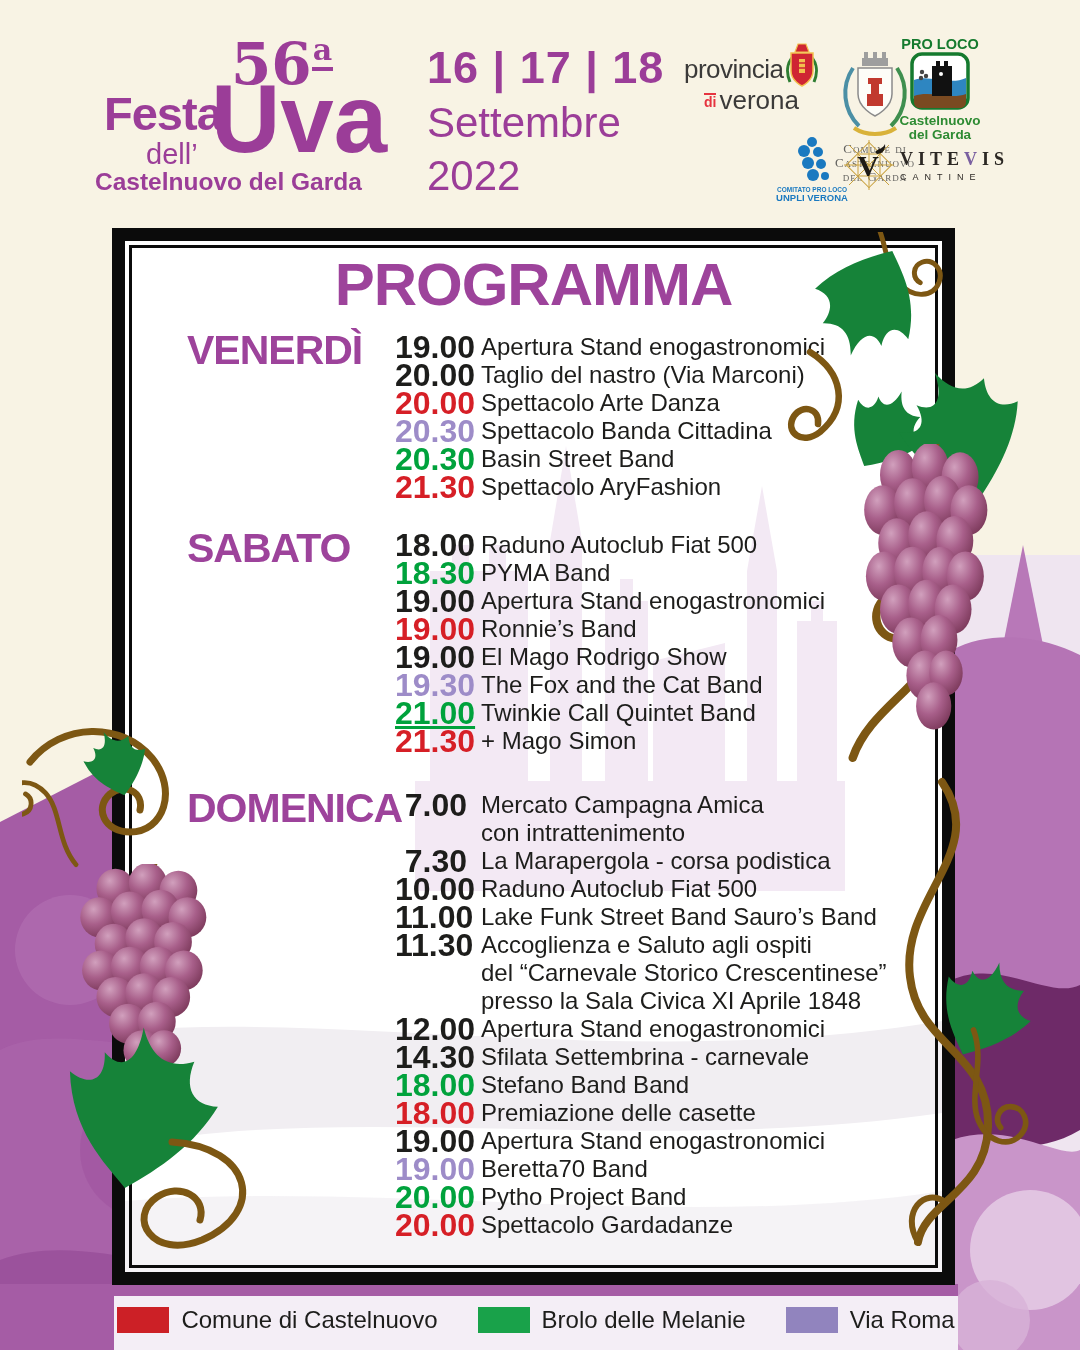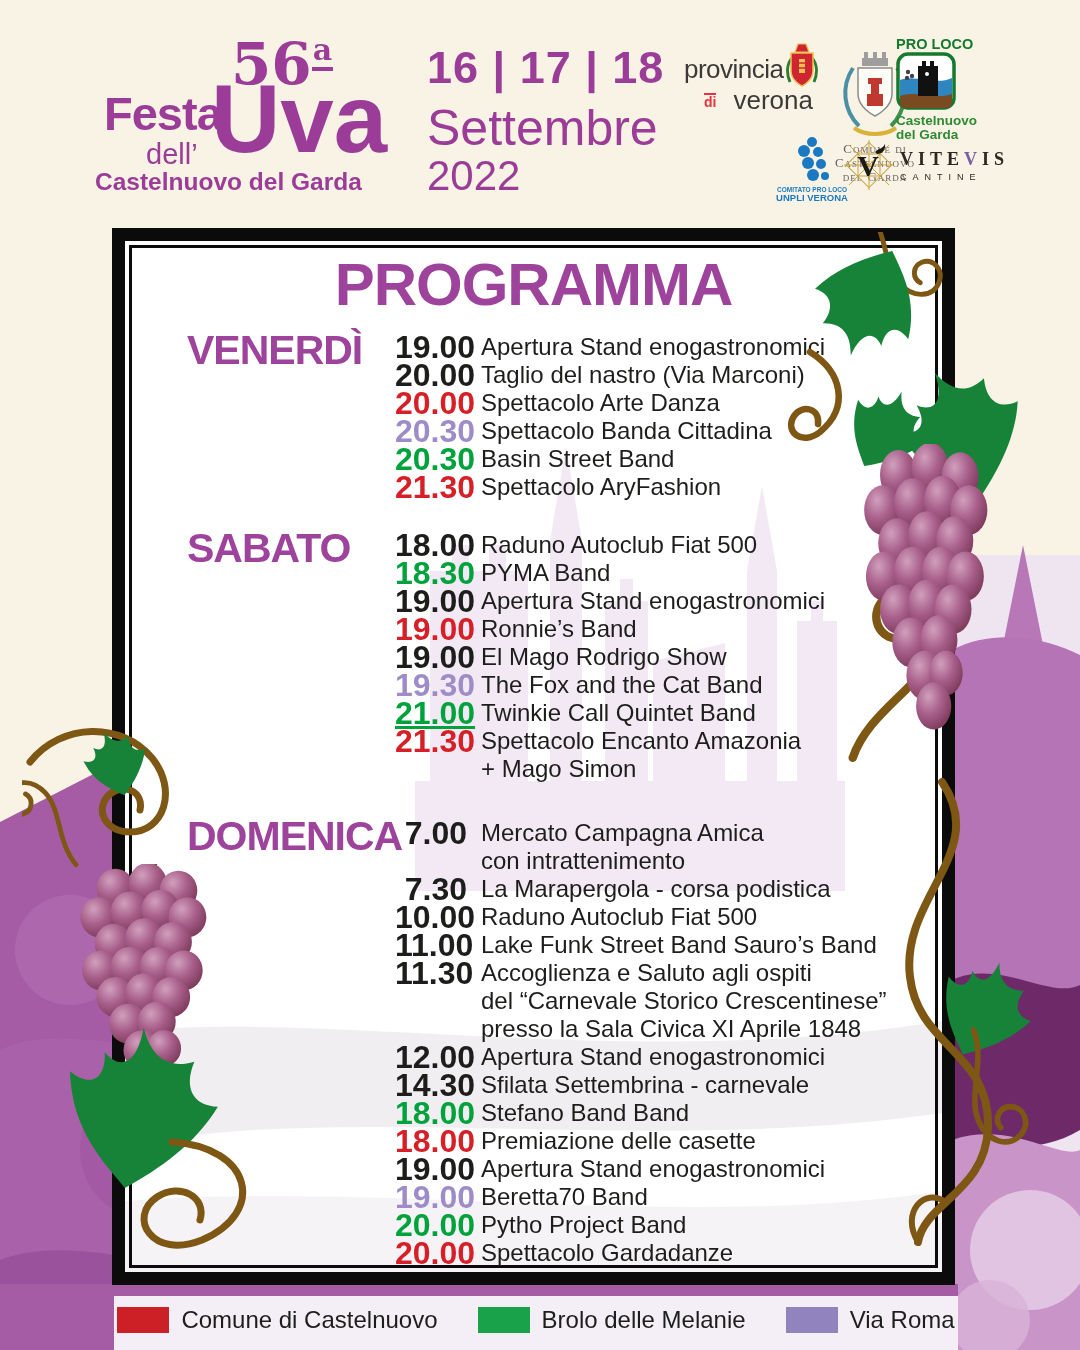--- a/index.html
+++ b/index.html
@@ -13,34 +13,34 @@
 
   
   .hdr span, .hdr div{color:#9b3d98;}
   .h-edition{position:absolute;left:231px;top:30px;font-family:"DejaVu Serif",serif;font-size:58px;font-weight:700;z-index:2;}
   .h-edition .sup{font-size:30px;position:relative;top:-24px;border-bottom:4px solid #9b3d98;padding:0 1px;}
   .h-festa{position:absolute;left:104px;top:86px;font-size:47px;font-weight:700;letter-spacing:-1px;z-index:2;}
   .h-uva{position:absolute;left:211px;top:66px;font-family:Liberation Sans, sans-serif;font-size:96px;font-weight:700;line-height:1.1;z-index:2;}
   .h-dell{position:absolute;left:146px;top:138px;font-size:29px;font-weight:400;z-index:2;}
   .h-place{position:absolute;left:95px;top:168px;font-size:24.5px;font-weight:700;z-index:2;}
   .h-dates{position:absolute;left:427px;top:42px;font-size:45px;font-weight:800;letter-spacing:1px;z-index:2;}
-  .h-month{position:absolute;left:427px;top:99px;font-size:50px;font-weight:500;z-index:2;}
+  .h-month{position:absolute;left:427px;top:99px;font-size:42px;font-weight:500;z-index:2;}
   .h-year{position:absolute;left:427px;top:152px;font-size:42px;font-weight:500;z-index:2;}
 
   
   .logo{position:absolute;z-index:2;}
   .logo-provincia{left:684px;top:54px;width:140px;}
   .lp-line1{font-size:26px;color:#3b3a39;font-weight:500;letter-spacing:-0.5px;}
-  .lp-row{margin-left:20px;display:flex;align-items:center;gap:17px;}
+  .lp-row{margin-left:20px;display:flex;align-items:center;gap:3px;}
   .lp-di{color:#e6333f;font-weight:700;font-size:14px;border-top:2.5px solid #e6333f;line-height:1;}
   .lp-line2{font-size:26px;color:#3b3a39;font-weight:500;}
   .lp-crest{position:absolute;left:102px;top:-16px;}
   .logo-comune{left:818px;top:46px;width:114px;text-align:center;}
   .lc-text{font-family:"Liberation Serif",serif;font-variant:small-caps;font-size:13px;line-height:14px;color:#63625f;letter-spacing:1px;}
-  .logo-proloco{left:896px;top:36px;width:88px;text-align:left;}
+  .logo-proloco{left:896px;top:36px;width:88px;text-align:center;}
   .plo-title{font-size:14.5px;font-weight:800;color:#157a2e;}
   .plo-sub{font-size:13.5px;font-weight:800;color:#2e8b33;line-height:14px;}
   .logo-unpli{left:776px;top:136px;width:72px;text-align:center;}
   .lu-l1{font-size:6.5px;font-weight:700;color:#1a79c0;line-height:7px;}
   .lu-l2{font-size:9.5px;font-weight:800;color:#1a79c0;line-height:10px;}
   .logo-vitevis{left:844px;top:140px;display:flex;align-items:center;gap:6px;}
   .lv-name{font-family:"Liberation Serif",serif;font-size:18px;letter-spacing:5px;color:#2c2824;font-weight:600;}
   .lv-name .v2{color:#7a5fa0;}
   .lv-sub{font-size:9px;letter-spacing:6px;color:#2c2824;margin-top:2px;}
 
@@ -331,21 +331,20 @@
   </div>
             <div class="event-row" data-name="event-row">
     <span class="time" data-name="event-time" style="color: rgb(0, 162, 60); text-decoration: underline;">21.00</span>
     <span class="lines" data-name="event-lines">
                 <div class="event-line" data-name="event-line">Twinkie Call Quintet Band</div>
               </span>
   </div>
             <div class="event-row" data-name="event-row">
     <span class="time" data-name="event-time" style="color: rgb(214, 31, 38);">21.30</span>
     <span class="lines" data-name="event-lines">
-                <div class="event-line" data-name="event-line">Spettacolo Encanto Amazonia</div>
                 <div class="event-line" data-name="event-line">+ Mago Simon</div>
               </span>
   </div>
           </div>
   </div>
         <div class="day-block" data-name="day-block">
     <div class="day-name" data-name="day-name">DOMENICA</div>
     <div class="events" data-name="day-events">
             <div class="event-row" data-name="event-row">
     <span class="time" data-name="event-time" style="color: rgb(29, 29, 27);">7.00</span>

